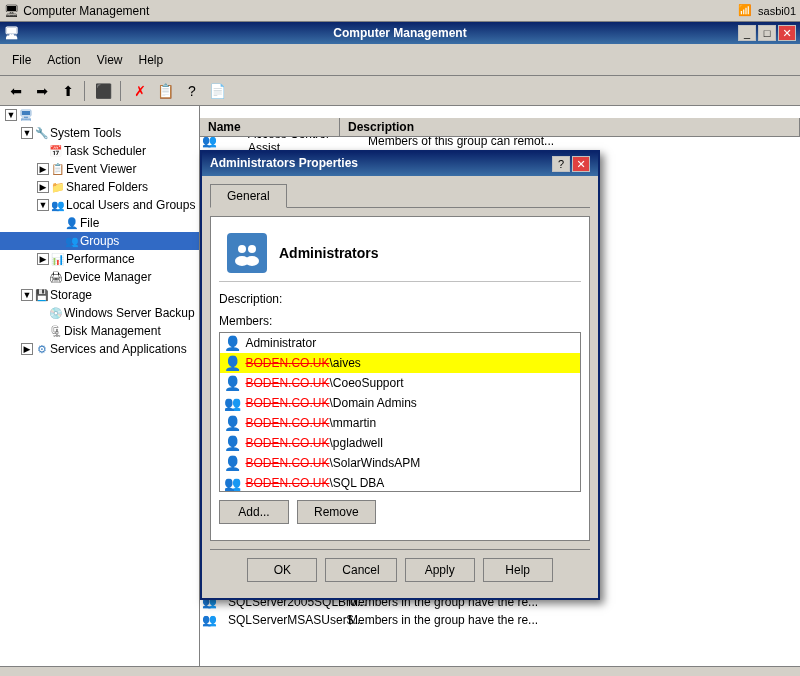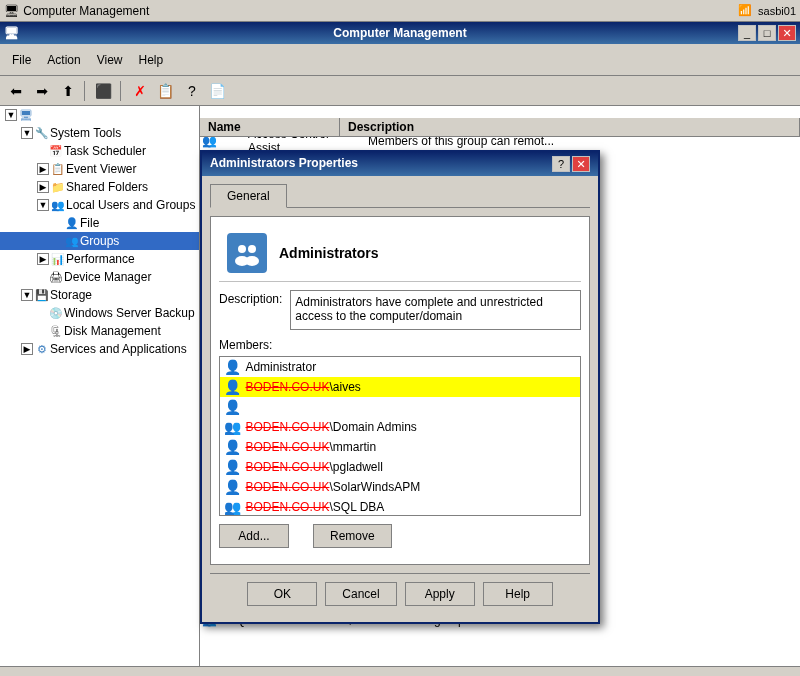--- a/index.html
+++ b/index.html
@@ -279,21 +279,21 @@
       display: flex;
       align-items: center;
       padding: 2px 4px;
       font-size: 12px;
       cursor: pointer;
     }
     .member-item.highlighted { background: #ffff00; color: black; }
     .member-icon { margin-right: 4px; font-size: 14px; }
     .action-buttons {
       display: flex;
-      gap: 24px;
+      gap: 8px;
       margin-bottom: 8px;
     }
     .win-btn {
       padding: 4px 16px;
       border: 1px solid #808080;
       background: #d4d0c8;
       font-size: 12px;
       cursor: pointer;
       min-width: 70px;
     }
@@ -532,40 +532,42 @@
               <circle cx="21" cy="12" r="4" fill="white"></circle>
               <ellipse cx="11" cy="24" rx="7" ry="5" fill="white"></ellipse>
               <ellipse cx="21" cy="24" rx="7" ry="5" fill="white"></ellipse>
             </svg>
           </div>
           <span style="font-size:14px;font-weight:bold;">Administrators</span>
         </div>
 
         <div class="desc-row">
           <span class="desc-label">Description:</span>
-          <div class="desc-box">Administrators have complete and unrestricted access to the computer/domain</div>
         </div>
 
         <div class="members-label">Members:</div>
         <div class="members-list">
 
           <div class="member-item">
             <span class="member-icon">👤</span>
             <span>Administrator</span>
           </div>
 
           <div class="member-item highlighted">
             <span class="member-icon">👤</span>
             <span>
               <span style="color:red;text-decoration:line-through;">BODEN.CO.UK</span><span>\aives</span>
             </span>
           </div>
 
           <div class="member-item">
             <span class="member-icon">👤</span>
+            <span>
+              <span style="color:red;text-decoration:line-through;">BODEN.CO.UK</span><span>\CoeoSupport</span>
+            </span>
           </div>
 
           <div class="member-item">
             <span class="member-icon">👥</span>
             <span>
               <span style="color:red;text-decoration:line-through;">BODEN.CO.UK</span><span>\Domain Admins</span>
             </span>
           </div>
 
           <div class="member-item">

